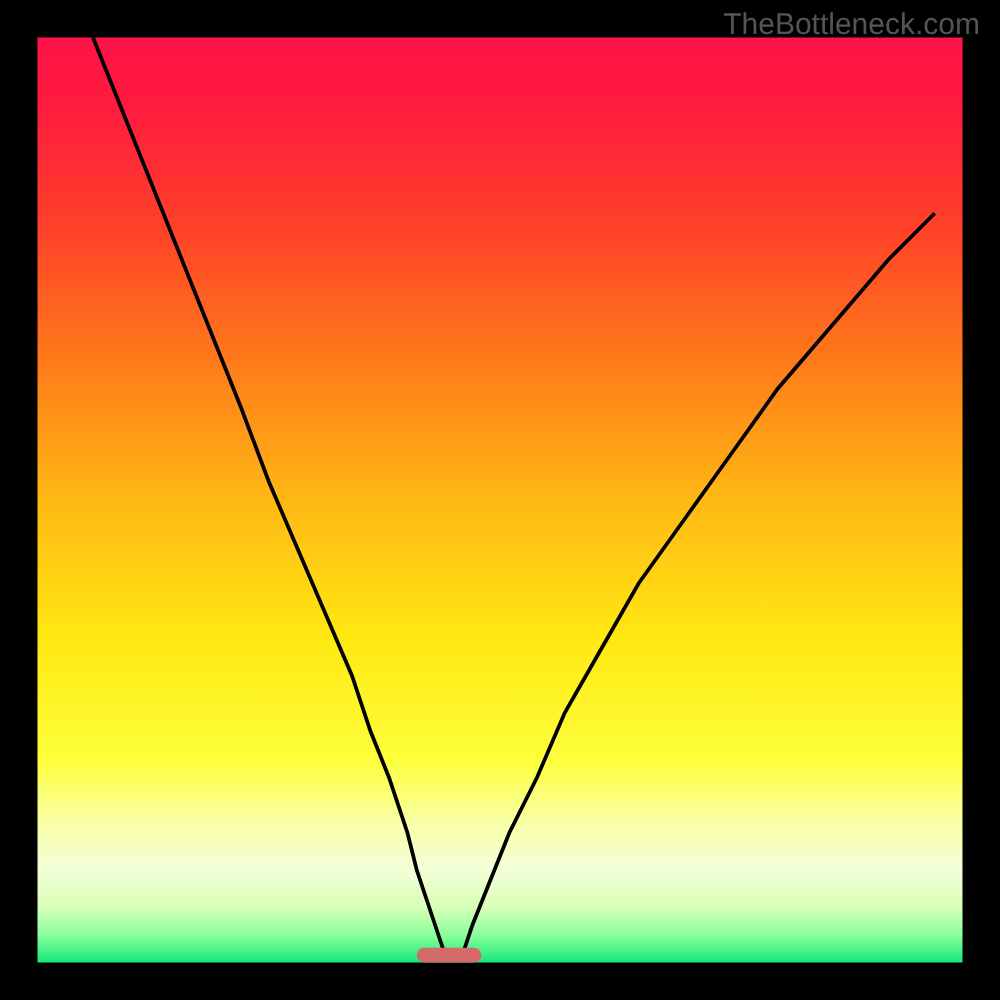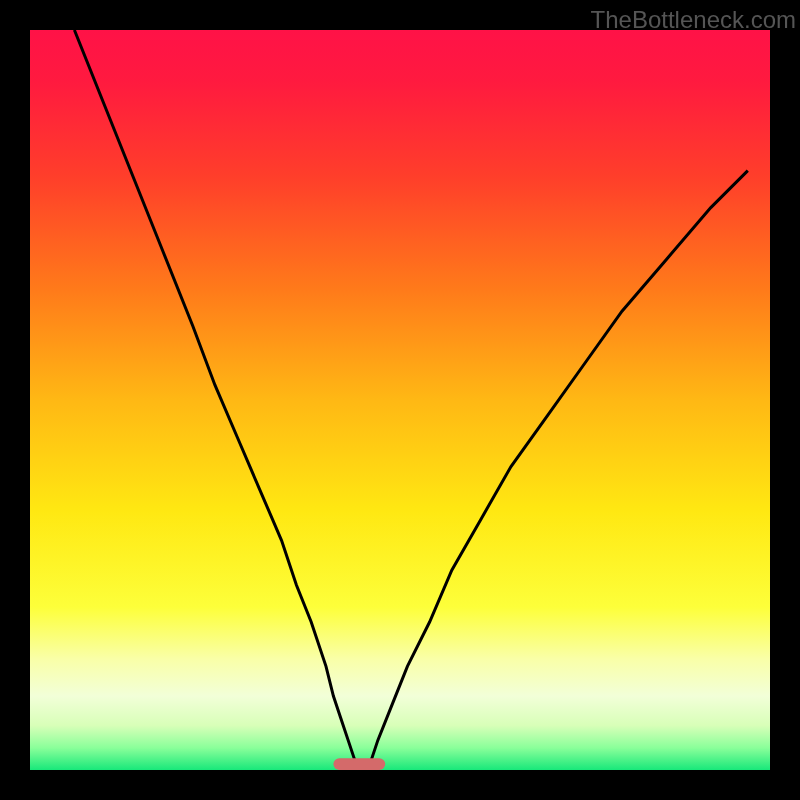--- a/index.html
+++ b/index.html
@@ -14,21 +14,21 @@
   .chart-frame {
     position: absolute;
     top: 0;
     left: 0;
     width: 800px;
     height: 800px;
   }
   .watermark {
     position: absolute;
     top: 6px;
-    right: 4px;
+    right: 16px;
     color: #555;
     font-size: 24px;
     font-family: Arial, sans-serif;
     z-index: 10;
   }
 </style>
 </head>
 <body>
 
 <div class="watermark">TheBottleneck.com</div>

